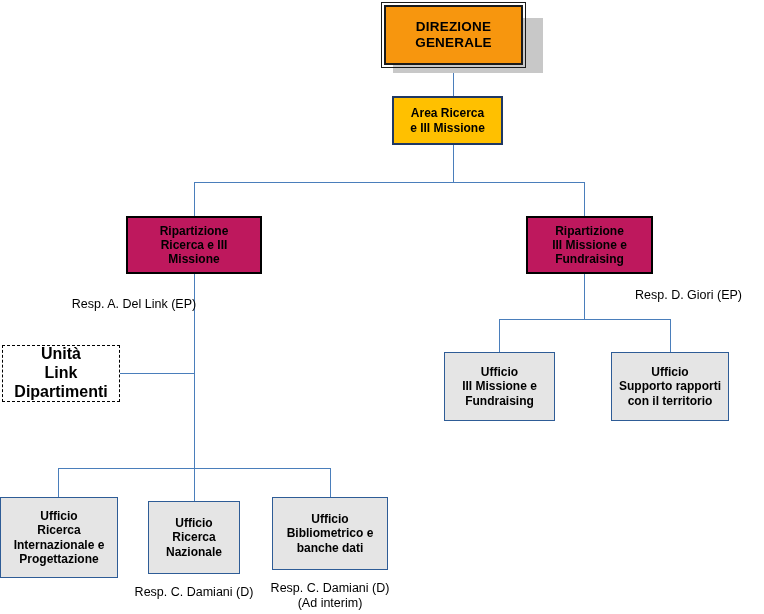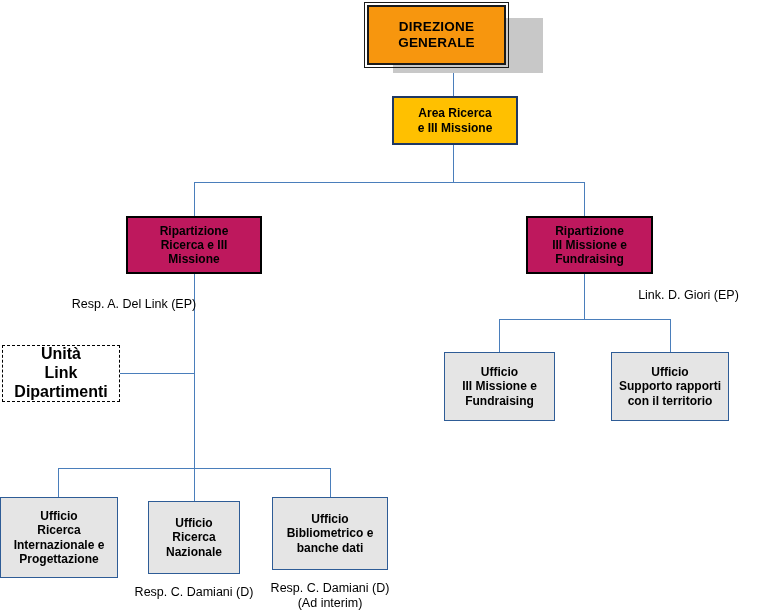--- a/index.html
+++ b/index.html
@@ -117,36 +117,36 @@
   <div class="line v" style="left:58px; top:468px; height:29px;"></div>
   <div class="line v" style="left:194px; top:468px; height:33px;"></div>
   <div class="line v" style="left:330px; top:468px; height:29px;"></div>
 
   <div class="line v" style="left:584px; top:274px; height:46px;"></div>
   <div class="line h" style="left:499px; top:319px; width:171px;"></div>
   <div class="line v" style="left:499px; top:319px; height:33px;"></div>
   <div class="line v" style="left:670px; top:319px; height:33px;"></div>
 
   <div class="shadow-box" style="left:393px; top:18px; width:150px; height:55px;"></div>
-  <div class="node root" style="left:367px; top:5px; width:139px; height:60px;">DIREZIONE
+  <div class="node root" style="left:384px; top:5px; width:139px; height:60px;">DIREZIONE
 GENERALE</div>
 
-  <div class="node amber" style="left:392px; top:96px; width:126px; height:49px;">Area Ricerca
+  <div class="node amber" style="left:392px; top:96px; width:111px; height:49px;">Area Ricerca
 e III Missione</div>
 
   <div class="node yellow" style="left:126px; top:216px; width:136px; height:58px;">Ripartizione
 Ricerca e III
 Missione</div>
 
   <div class="node yellow" style="left:526px; top:216px; width:127px; height:58px;">Ripartizione
 III Missione e
 Fundraising</div>
 
   <div class="caption" style="left:44px; top:297px; width:180px;">Resp. A. Del Link (EP)</div>
-  <div class="caption" style="left:613px; top:288px; width:151px;">Link. D. Giori (EP)</div>
+  <div class="caption" style="left:613px; top:288px; width:151px;">Resp. D. Giori (EP)</div>
 
   <div class="node dashed" style="left:2px; top:345px; width:118px; height:57px;">Unità
 Link Dipartimenti</div>
 
   <div class="node blue" style="left:444px; top:352px; width:111px; height:69px;">Ufficio
 III Missione e
 Fundraising</div>
   <div class="node blue" style="left:611px; top:352px; width:118px; height:69px;">Ufficio
 Supporto rapporti
 con il territorio</div>

